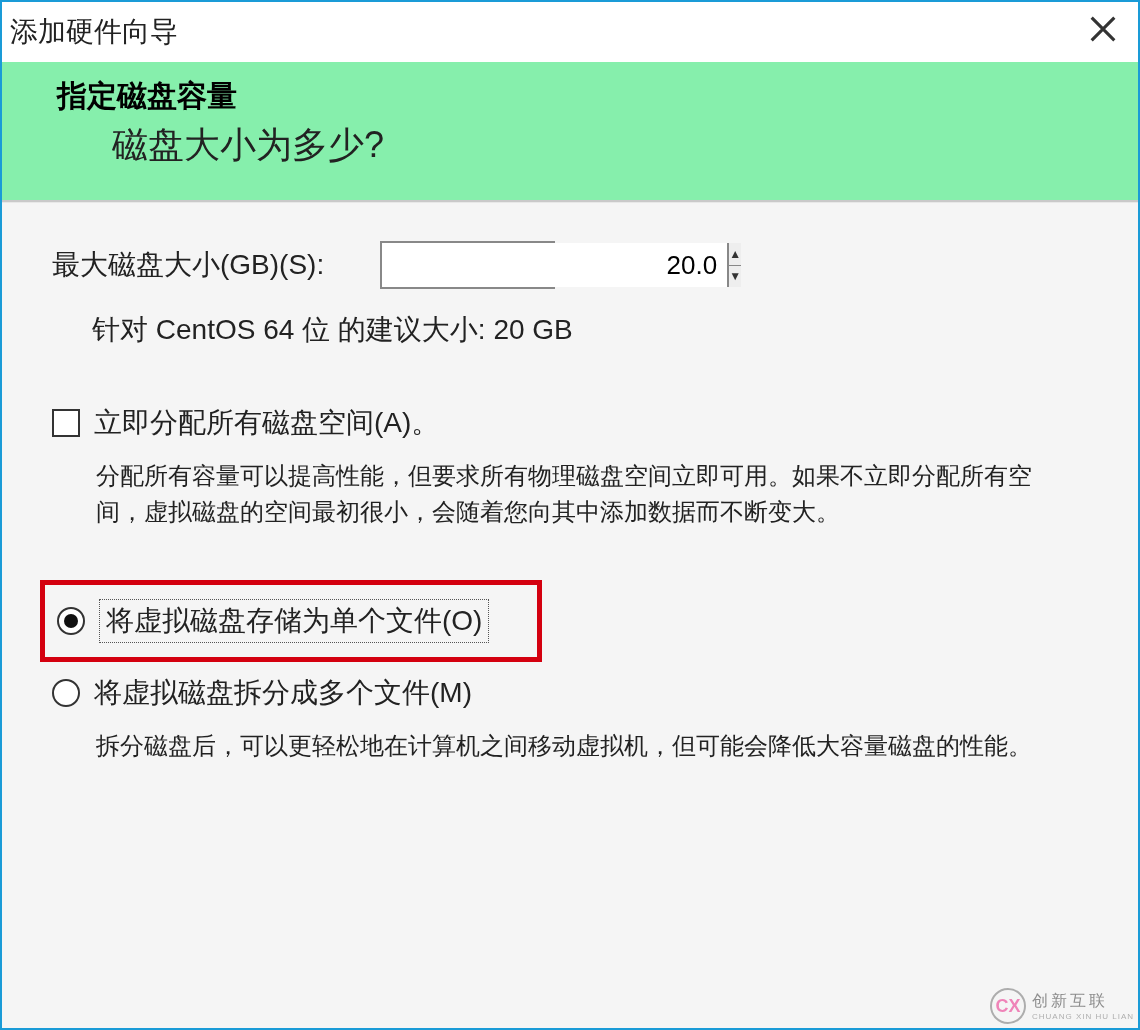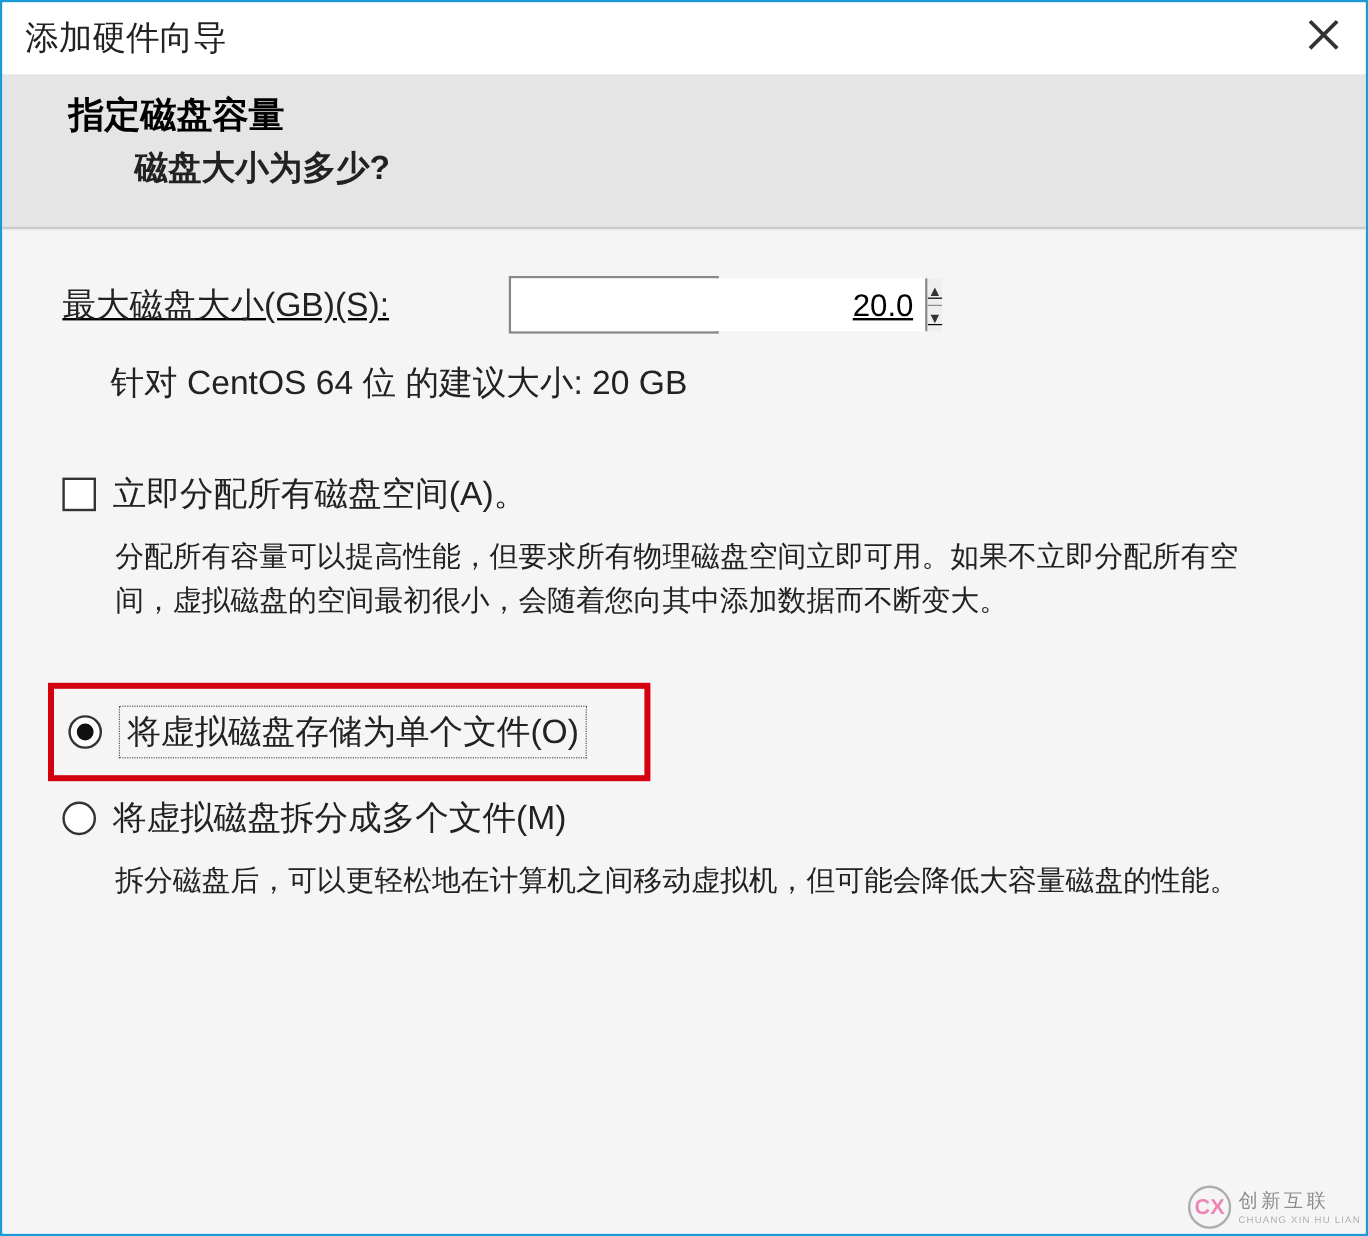--- a/index.html
+++ b/index.html
@@ -16,60 +16,59 @@
   height: 1030px;
   border: 2px solid #1a9bd7;
   background: #fff;
   display: flex;
   flex-direction: column;
 }
 .titlebar {
   height: 60px;
   display: flex;
   align-items: center;
-  padding: 0 18px 0 19px;
+  padding: 0 18px 0 8px;
   font-size: 28px;
   color: #222;
   background: #fff;
 }
 .titlebar .spacer { flex: 1; }
 .close-icon svg { width: 34px; height: 34px; stroke: #333; stroke-width: 2.2; }
 .header-panel {
   padding: 14px 0 30px 55px;
   border-bottom: 2px solid #c9c9c9;
-  background: #e5e5e5;
+  background: #86efac;
 }
 .header-title {
   font-size: 30px;
   font-weight: bold;
   color: #000;
 }
 .header-sub {
-  font-size: 28px;
+  font-size: 36px;
   color: #222;
   margin-top: 4px;
   padding-left: 55px;
-  font-weight: bold;
 }
 .body-panel {
   flex: 1;
   background: #f5f5f5;
   padding: 38px 50px 0 50px;
   border-top: 1px solid #e8e8e8;
 }
 .row {
   display: flex;
   align-items: center;
   margin-bottom: 22px;
 }
 .label-text {
   font-size: 28px;
   color: #222;
 }
-.size-row { gap: 100px; text-decoration: underline; }
+.size-row { gap: 56px; }
 .spinner {
   display: flex;
   align-items: stretch;
   border: 2px solid #888;
   background: #14b8a6;
   height: 48px;
   width: 175px;
 }
 .spinner-input {
   flex: 1;

